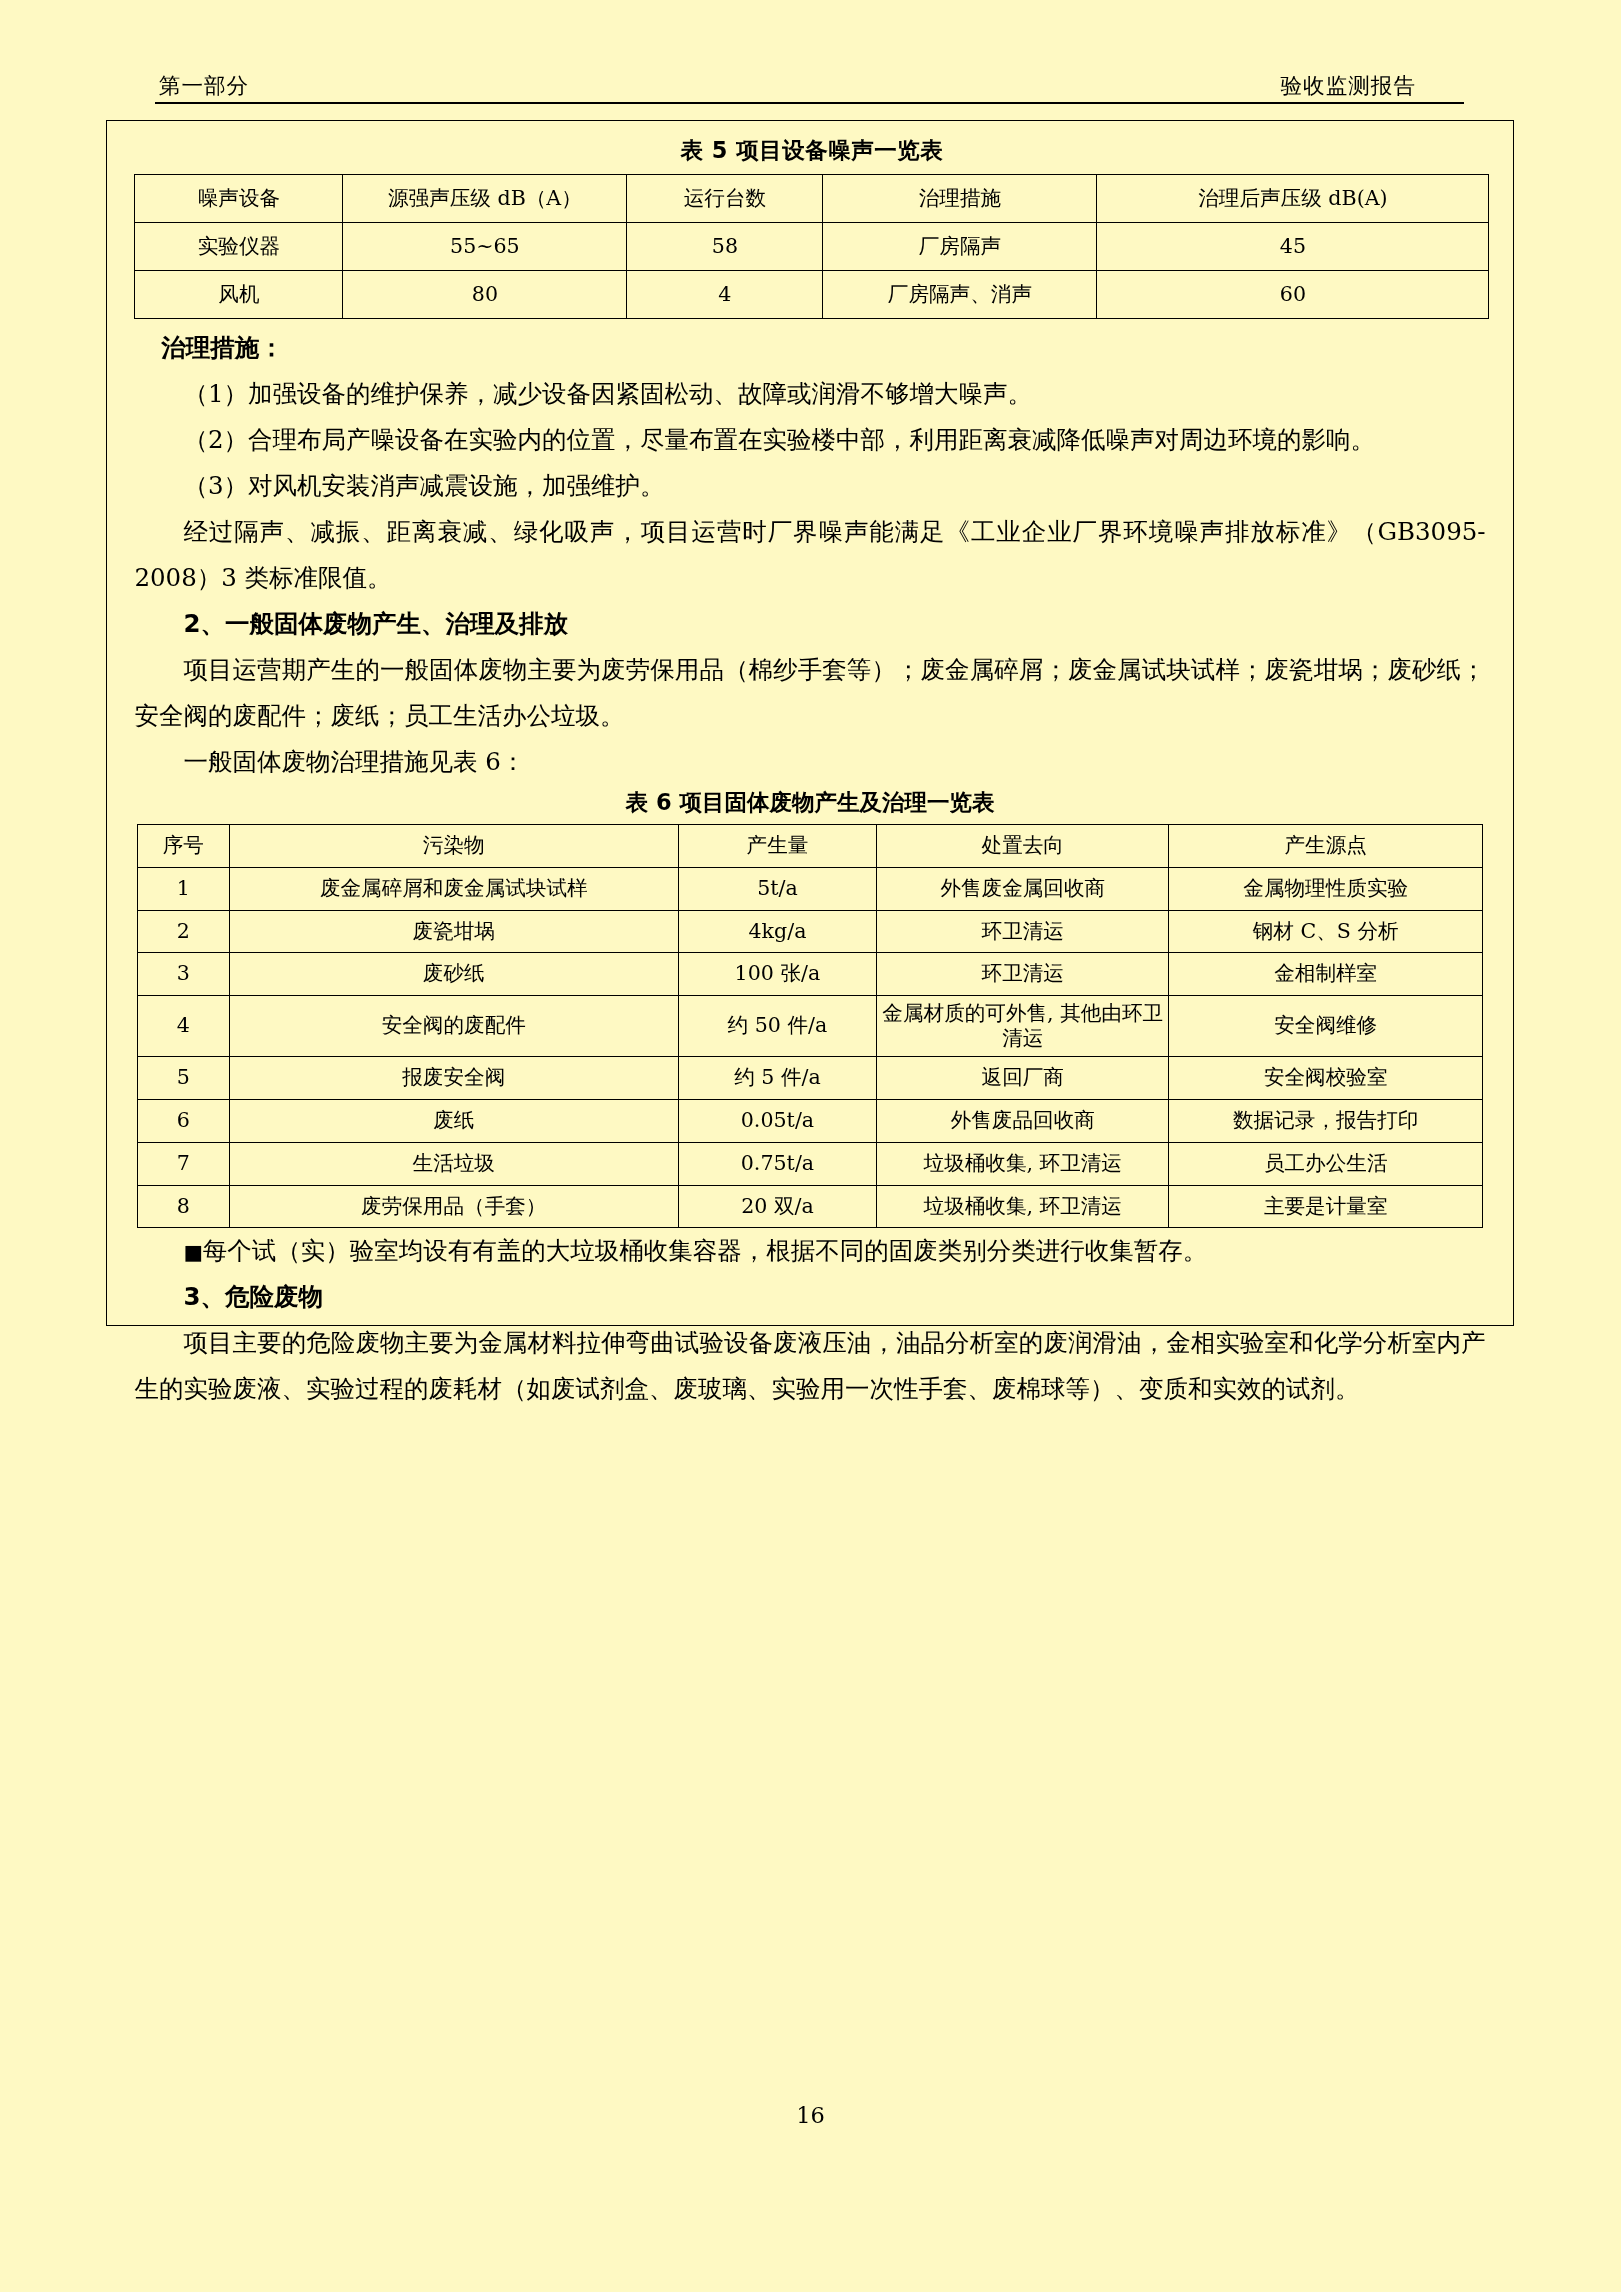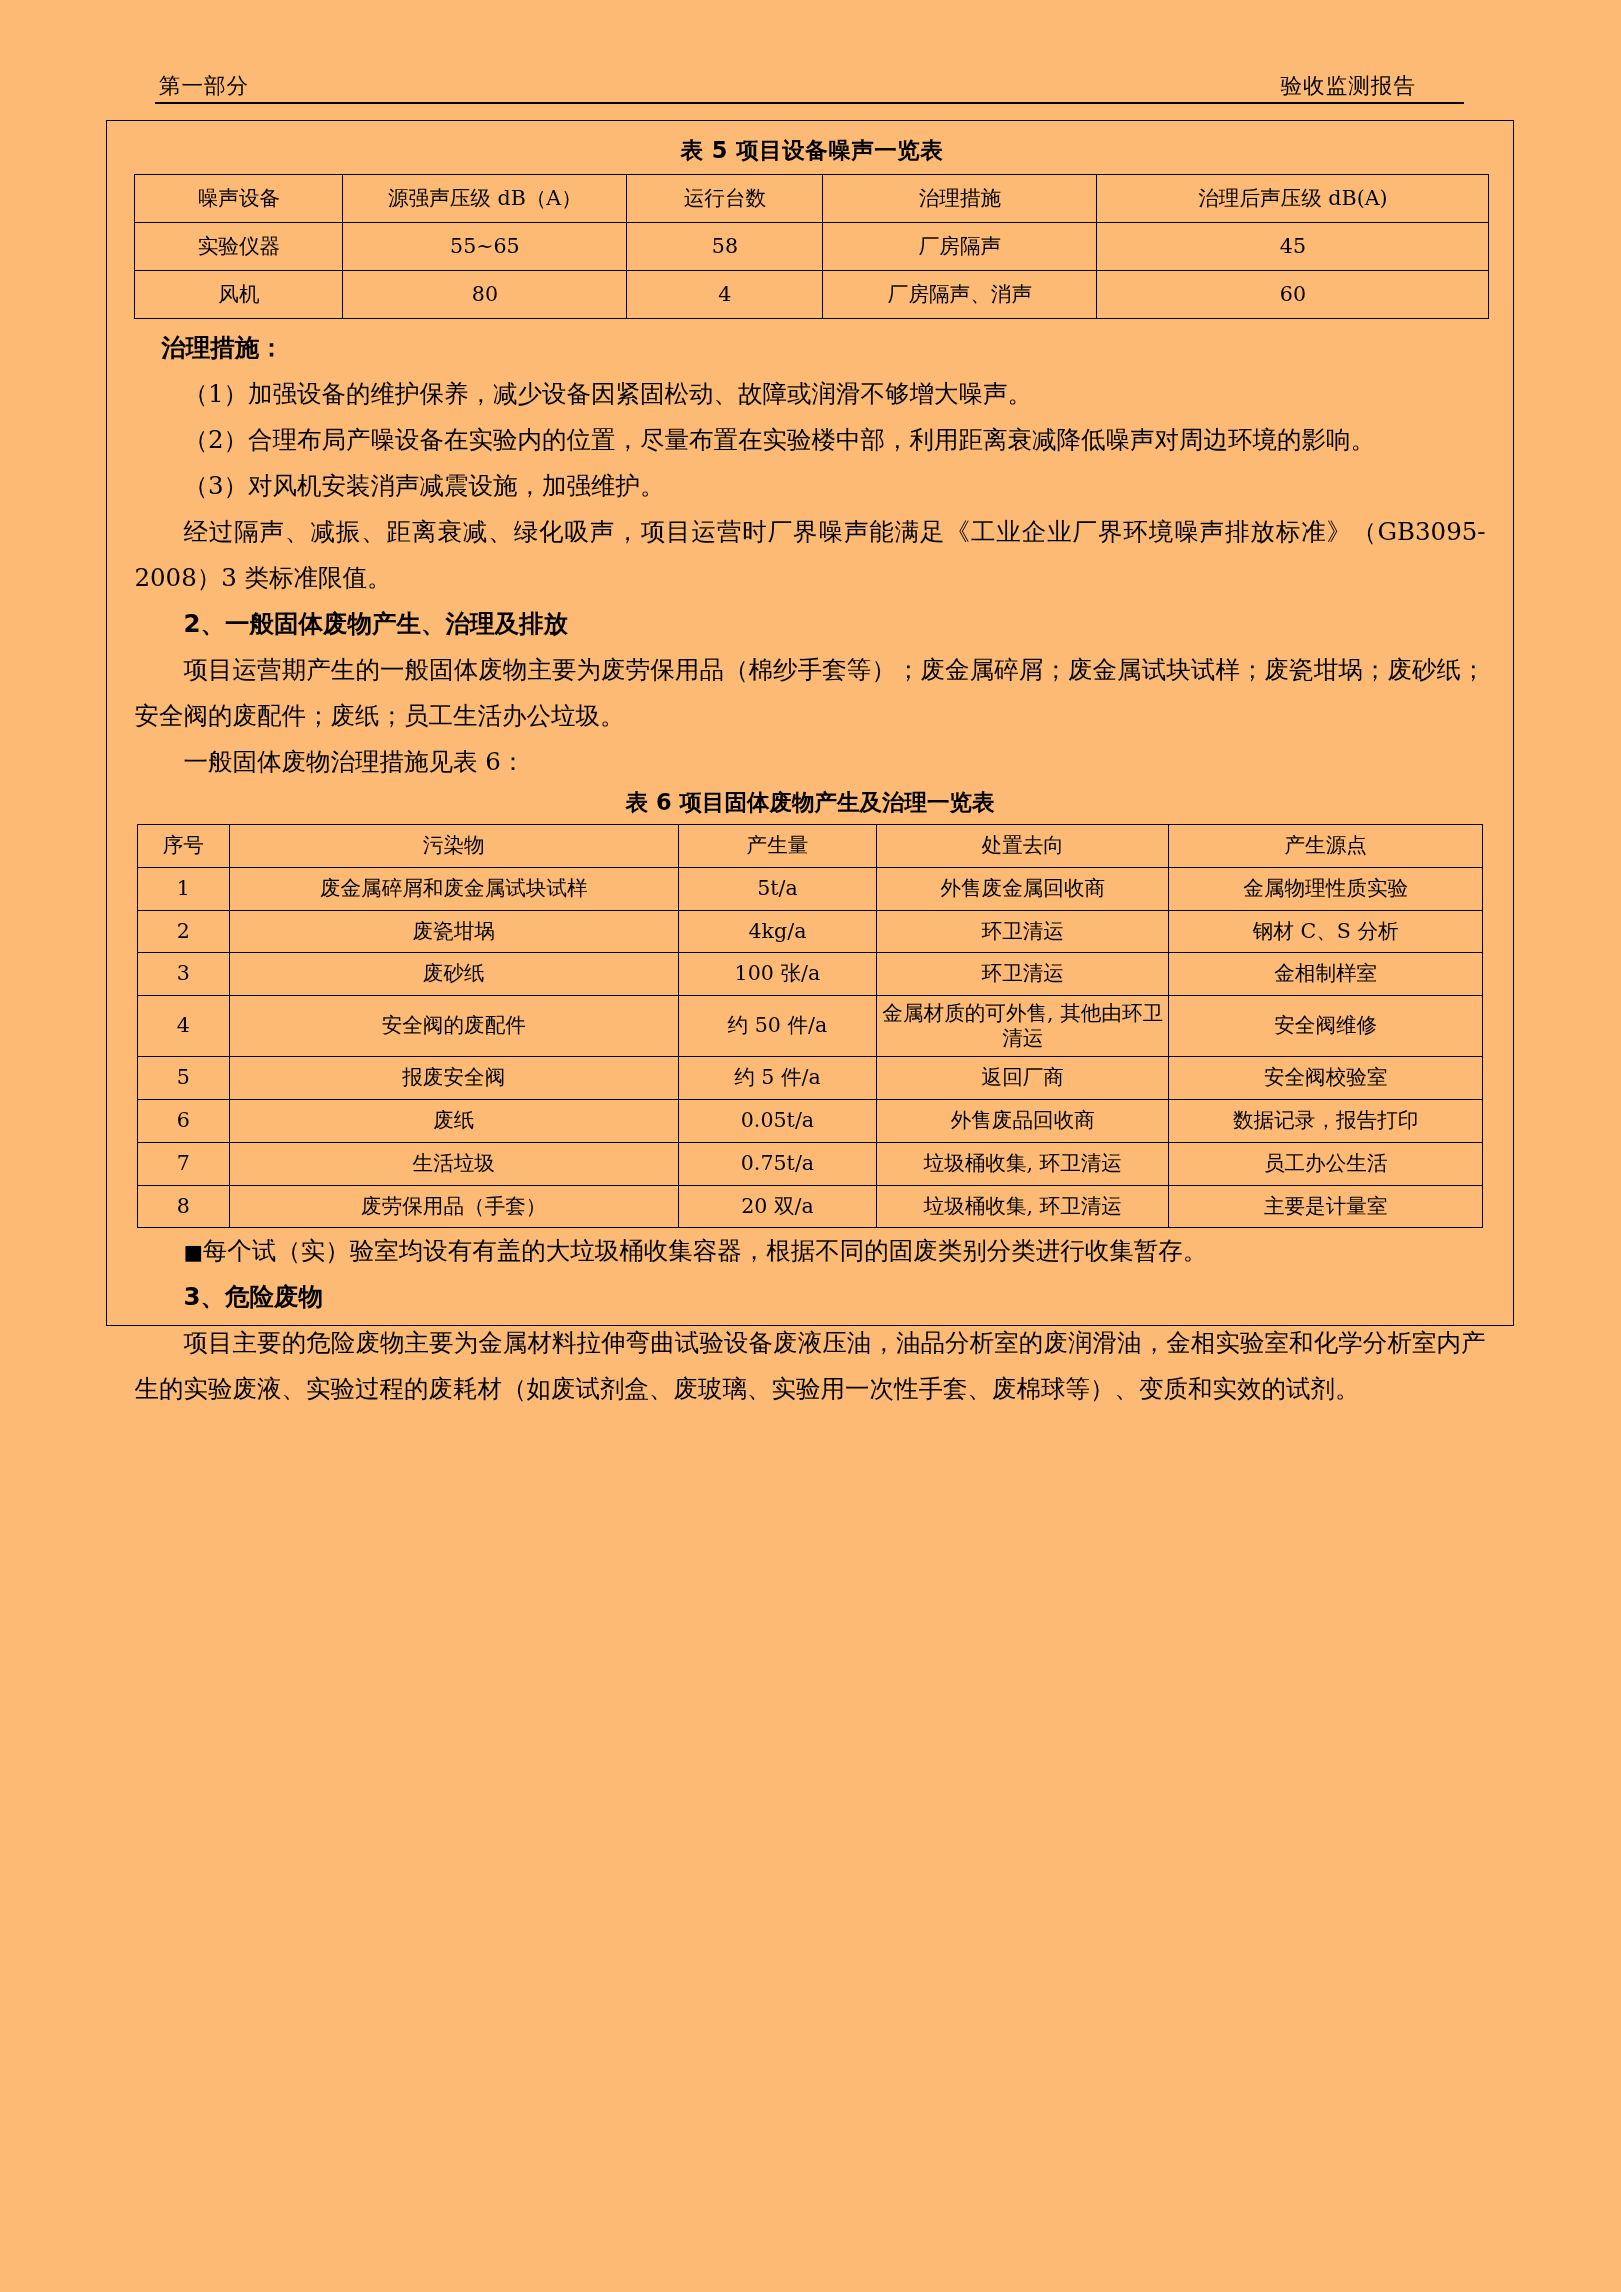--- a/index.html
+++ b/index.html
@@ -8,21 +8,21 @@
     background: #ffffff;
   }
   body {
     font-family: "DejaVu Serif", "Liberation Serif", serif;
     color: #000000;
   }
   .page {
     position: relative;
     width: 1621px;
     height: 2293px;
-    background: #fdba74;
+    background: #fef9c3;
     box-sizing: border-box;
     overflow: hidden;
   }
 
   
   .run-head {
     position: absolute;
     left: 147px;
     top: 71px;
     width: 1323px;
@@ -284,15 +284,16 @@
       </tbody>
     </table>
 
     <p class="body indent"><span class="sq"></span><span>每个试（实）验室均设有有盖的大垃圾桶收集容器，根据不同的固废类别分类进行收集暂存。</span></p>
 
     <p class="bold-head">3、危险废物</p>
     <p class="body indent">项目主要的危险废物主要为金属材料拉伸弯曲试验设备废液压油，油品分析室的废润滑油，金相实验室和化学分析室内产生的实验废液、实验过程的废耗材（如废试剂盒、废玻璃、实验用一次性手套、废棉球等）、变质和实效的试剂。</p>
 
   </div>
 
+  <div class="page-num">16</div>
 
 </div>
 
 
 </body></html>

